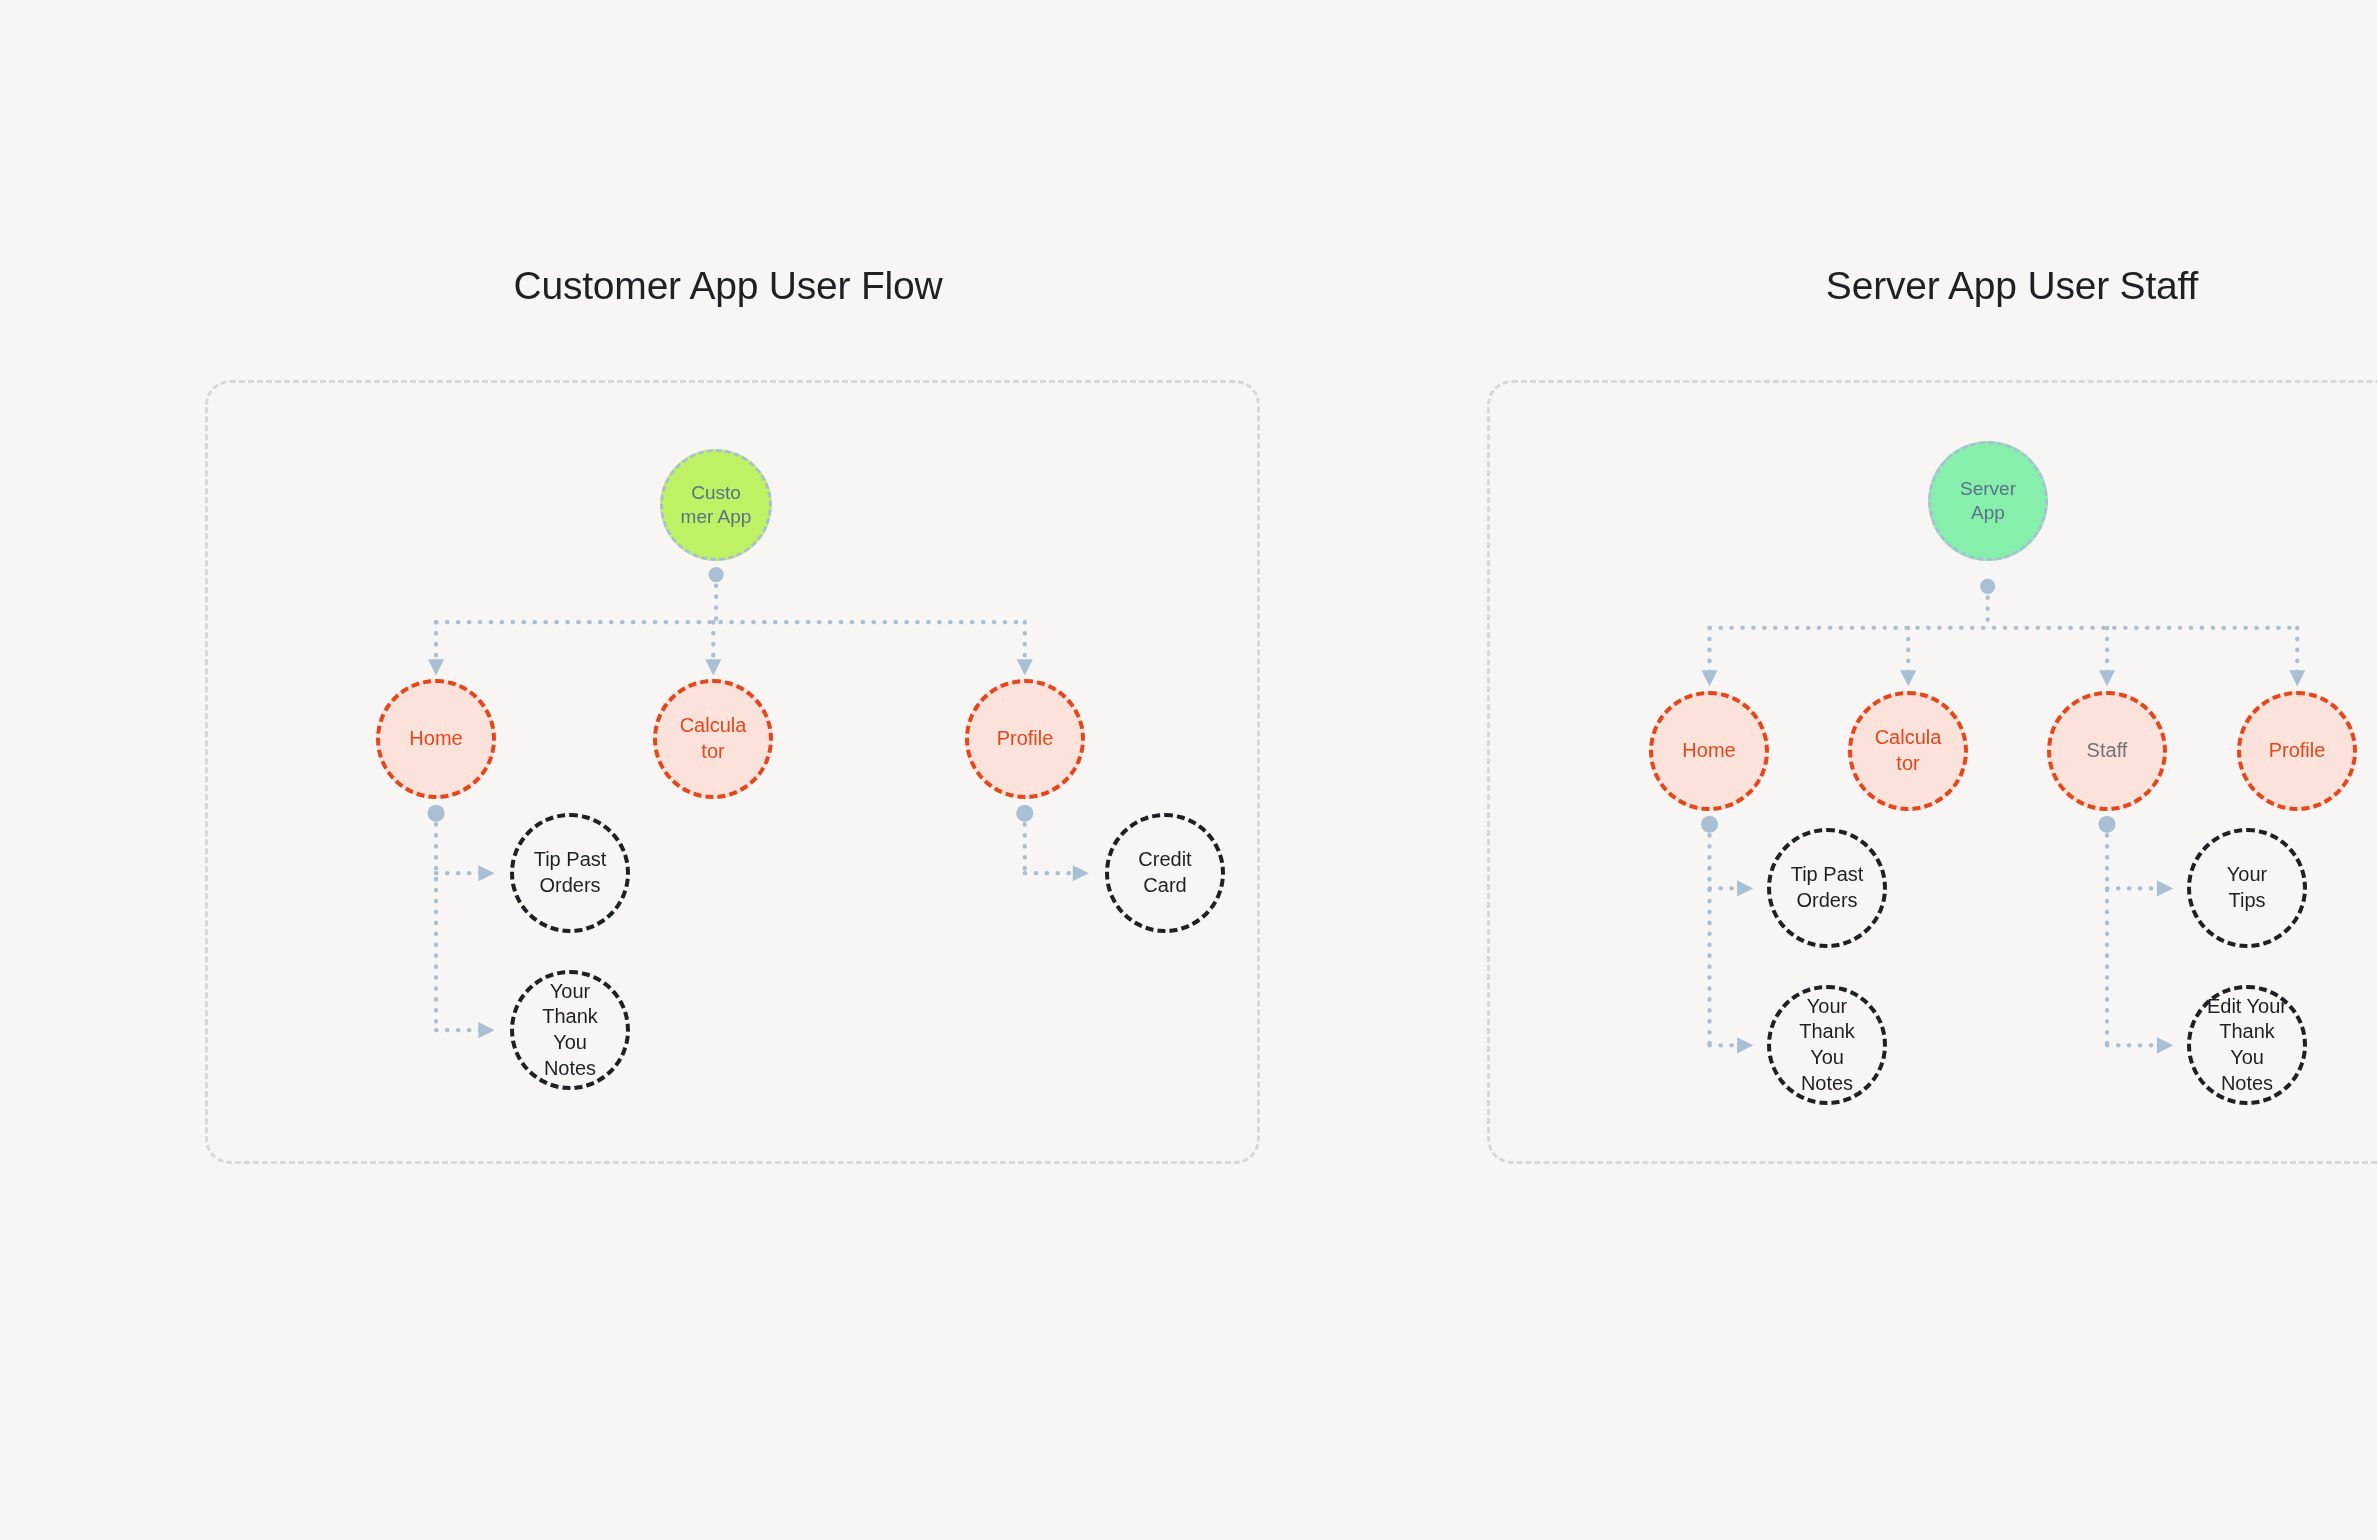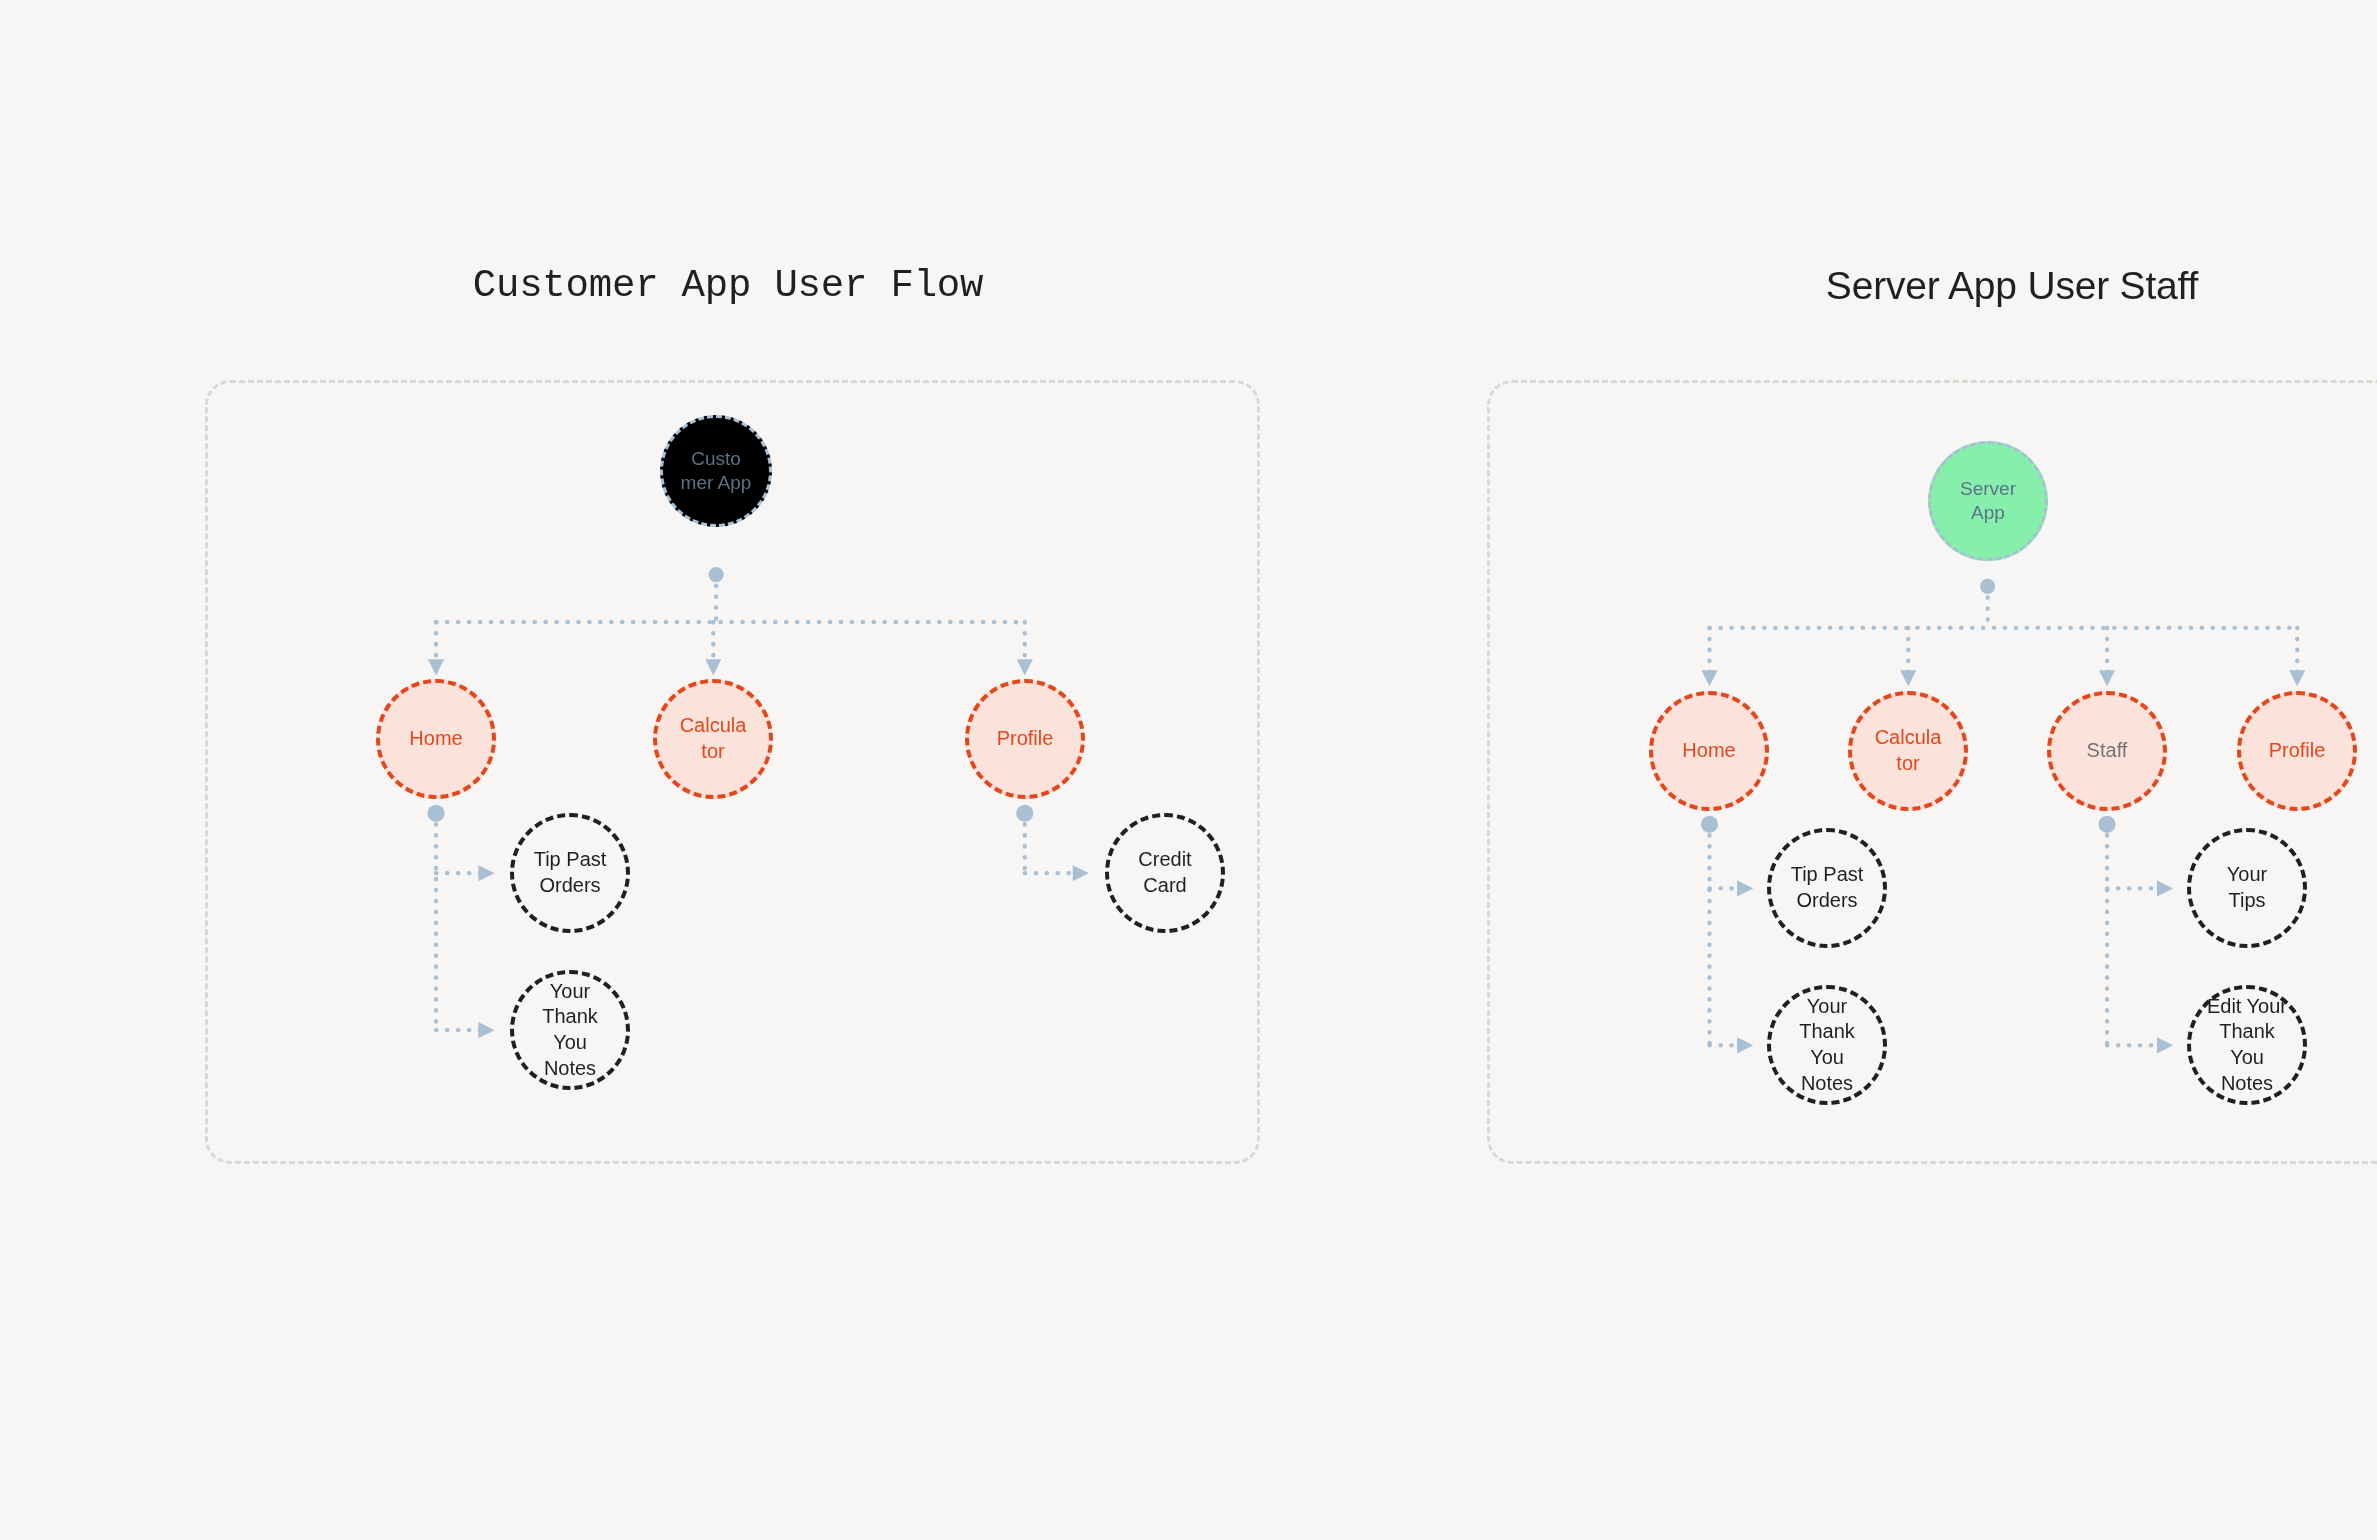--- a/index.html
+++ b/index.html
@@ -108,23 +108,23 @@
       <polygon points="3653,1851 3653,1885 3687,1868" fill="#a9c0d4"></polygon>
       <path d="M3595 2198 L3657 2198" stroke="#a9c0d4" stroke-width="9" stroke-linecap="round" stroke-dasharray="1 22" fill="none"></path>
       <polygon points="3653,2181 3653,2215 3687,2198" fill="#a9c0d4"></polygon>
       <circle cx="4431" cy="1733" r="18" fill="#a9c0d4"></circle>
       <path d="M4431 1733 L4431 2198" stroke="#a9c0d4" stroke-width="9" stroke-linecap="round" stroke-dasharray="1 22" fill="none"></path>
       <path d="M4431 1868 L4540 1868" stroke="#a9c0d4" stroke-width="9" stroke-linecap="round" stroke-dasharray="1 22" fill="none"></path>
       <polygon points="4536,1851 4536,1885 4570,1868" fill="#a9c0d4"></polygon>
       <path d="M4431 2198 L4540 2198" stroke="#a9c0d4" stroke-width="9" stroke-linecap="round" stroke-dasharray="1 22" fill="none"></path>
       <polygon points="4536,2181 4536,2215 4570,2198" fill="#a9c0d4"></polygon>
     </svg>
-    <div class="flow-title" style="left: 728px; top: 264px; color: rgb(31, 32, 35); font-family: Liberation Mono, monospace;">Customer App User Flow</div>
+    <div class="flow-title" style="left: 728px; top: 264px; color: rgb(31, 32, 35);">Customer App User Flow</div>
     <div class="flow-title" style="left: 2012px; top: 264px; color: rgb(31, 32, 35);">Server App User Staff</div>
-    <div class="node root" style="left: 660px; top: 415px; width: 112px; height: 112px; background: #000000; border-color: rgb(169, 192, 212); color: rgb(91, 113, 134);">
+    <div class="node root" style="left: 660px; top: 449px; width: 112px; height: 112px; background: #bef264; border-color: rgb(169, 192, 212); color: rgb(91, 113, 134);">
       <span class="lbl">Custo<br>mer App</span>
     </div>
     <div class="node primary" style="left: 376px; top: 679px; width: 120px; height: 120px; background: rgb(251, 227, 220); border-color: rgb(228, 71, 27); color: rgb(228, 71, 27);">
       <span class="lbl">Home</span>
     </div>
     <div class="node primary" style="left: 653px; top: 679px; width: 120px; height: 120px; background: rgb(251, 227, 220); border-color: rgb(228, 71, 27); color: rgb(228, 71, 27);">
       <span class="lbl">Calcula<br>tor</span>
     </div>
     <div class="node primary" style="left: 965px; top: 679px; width: 120px; height: 120px; background: rgb(251, 227, 220); border-color: rgb(228, 71, 27); color: rgb(228, 71, 27);">
       <span class="lbl">Profile</span>

